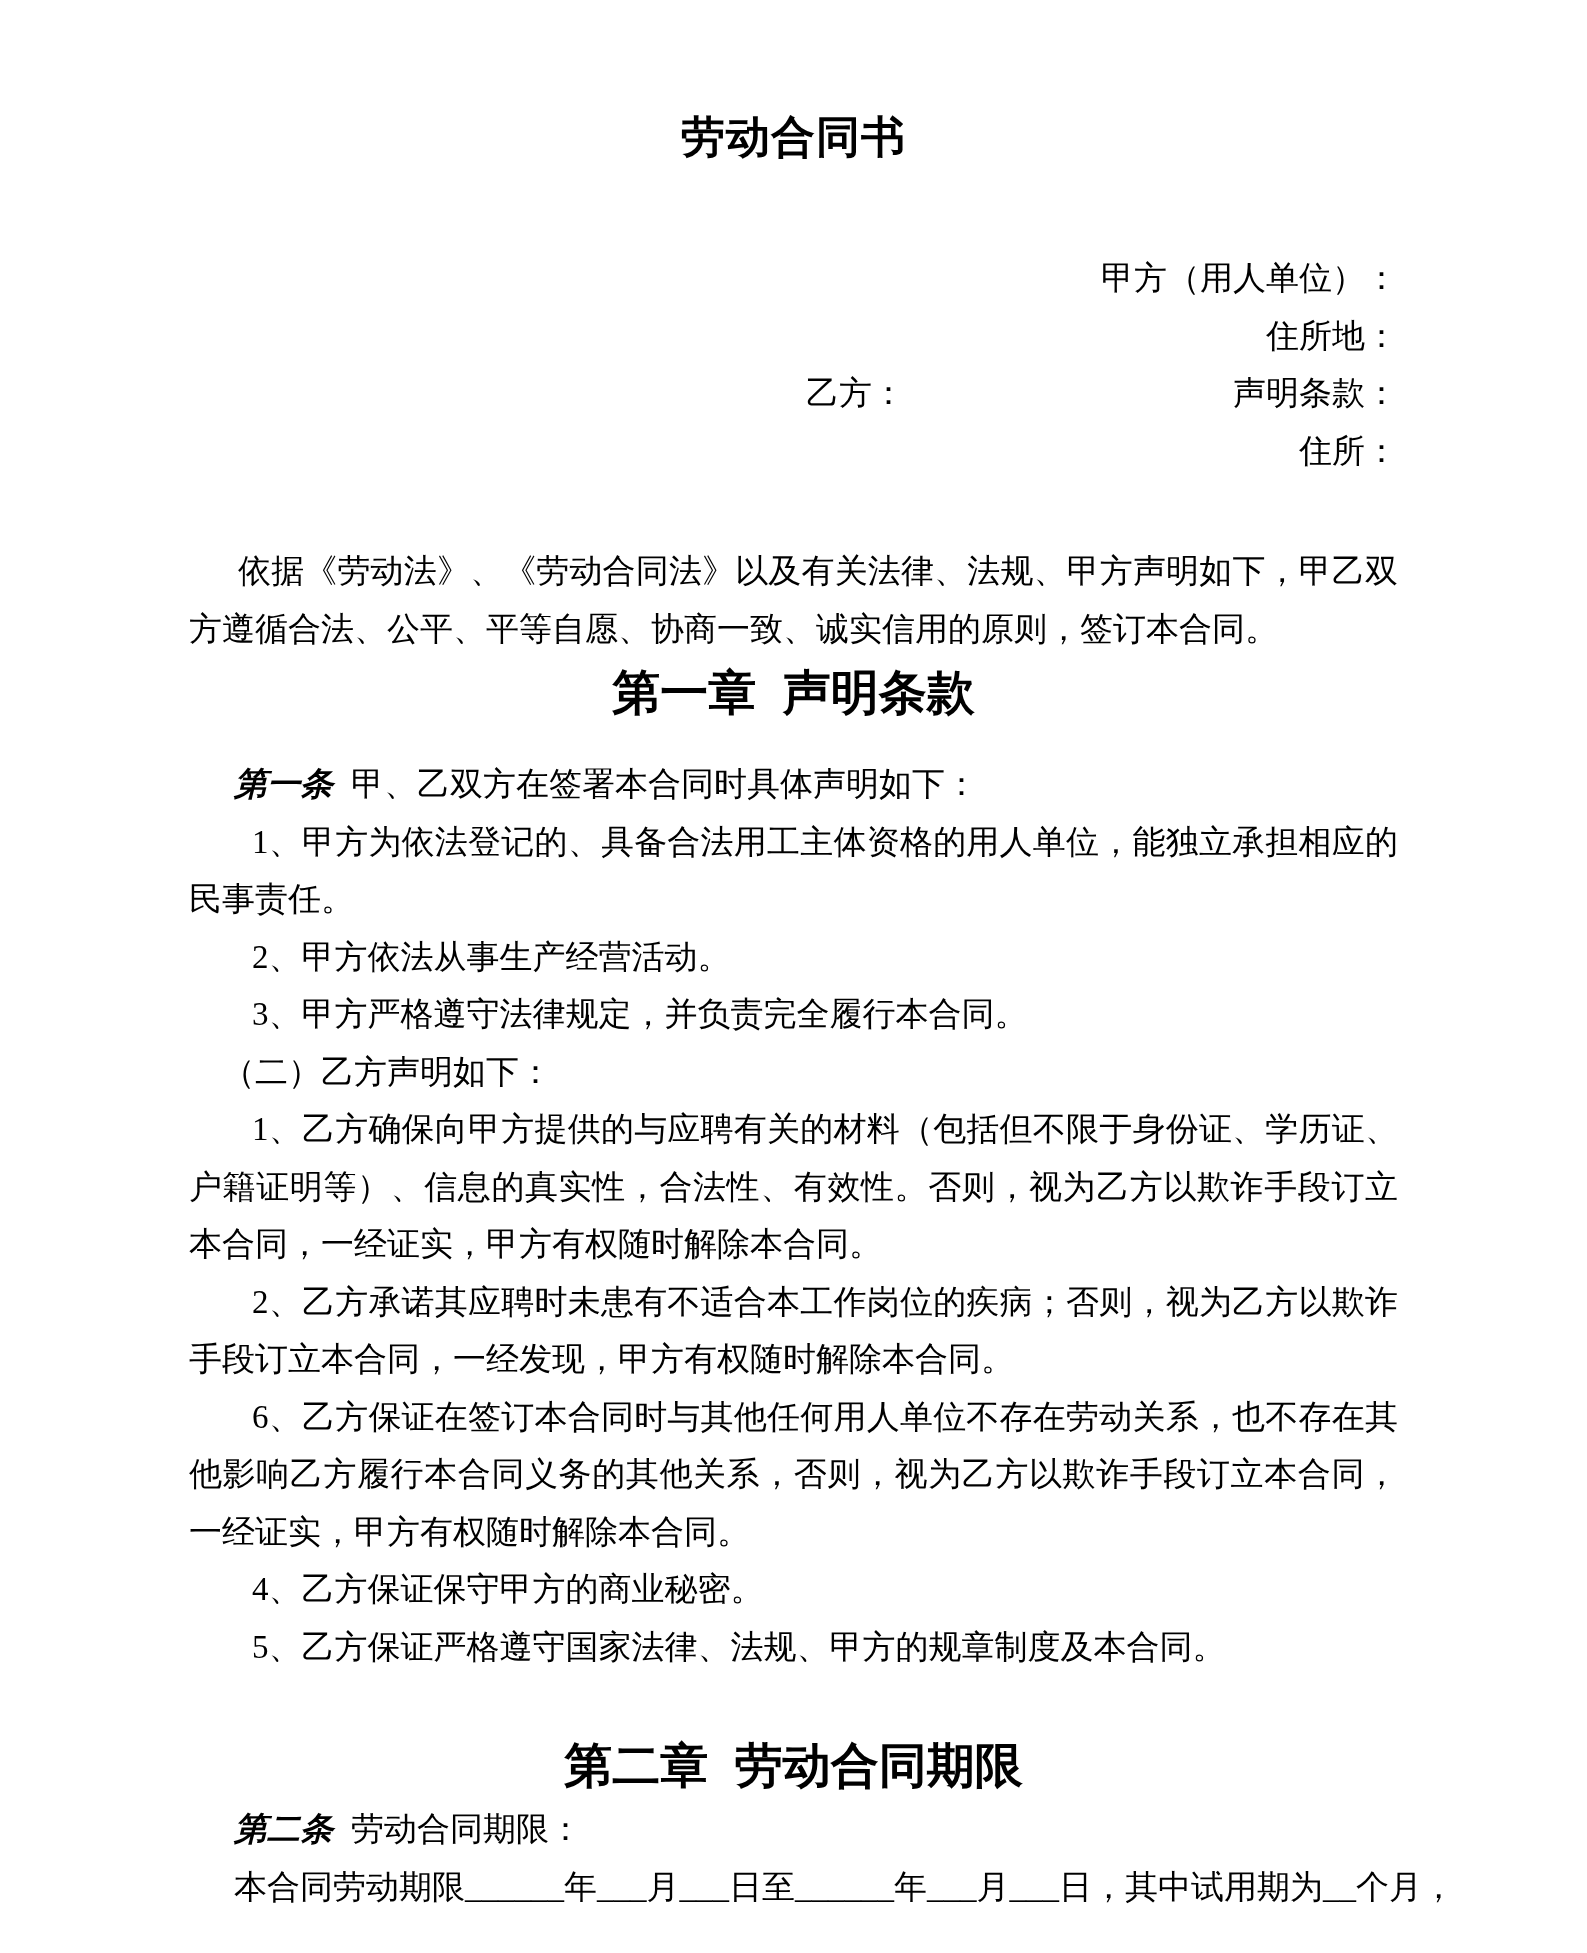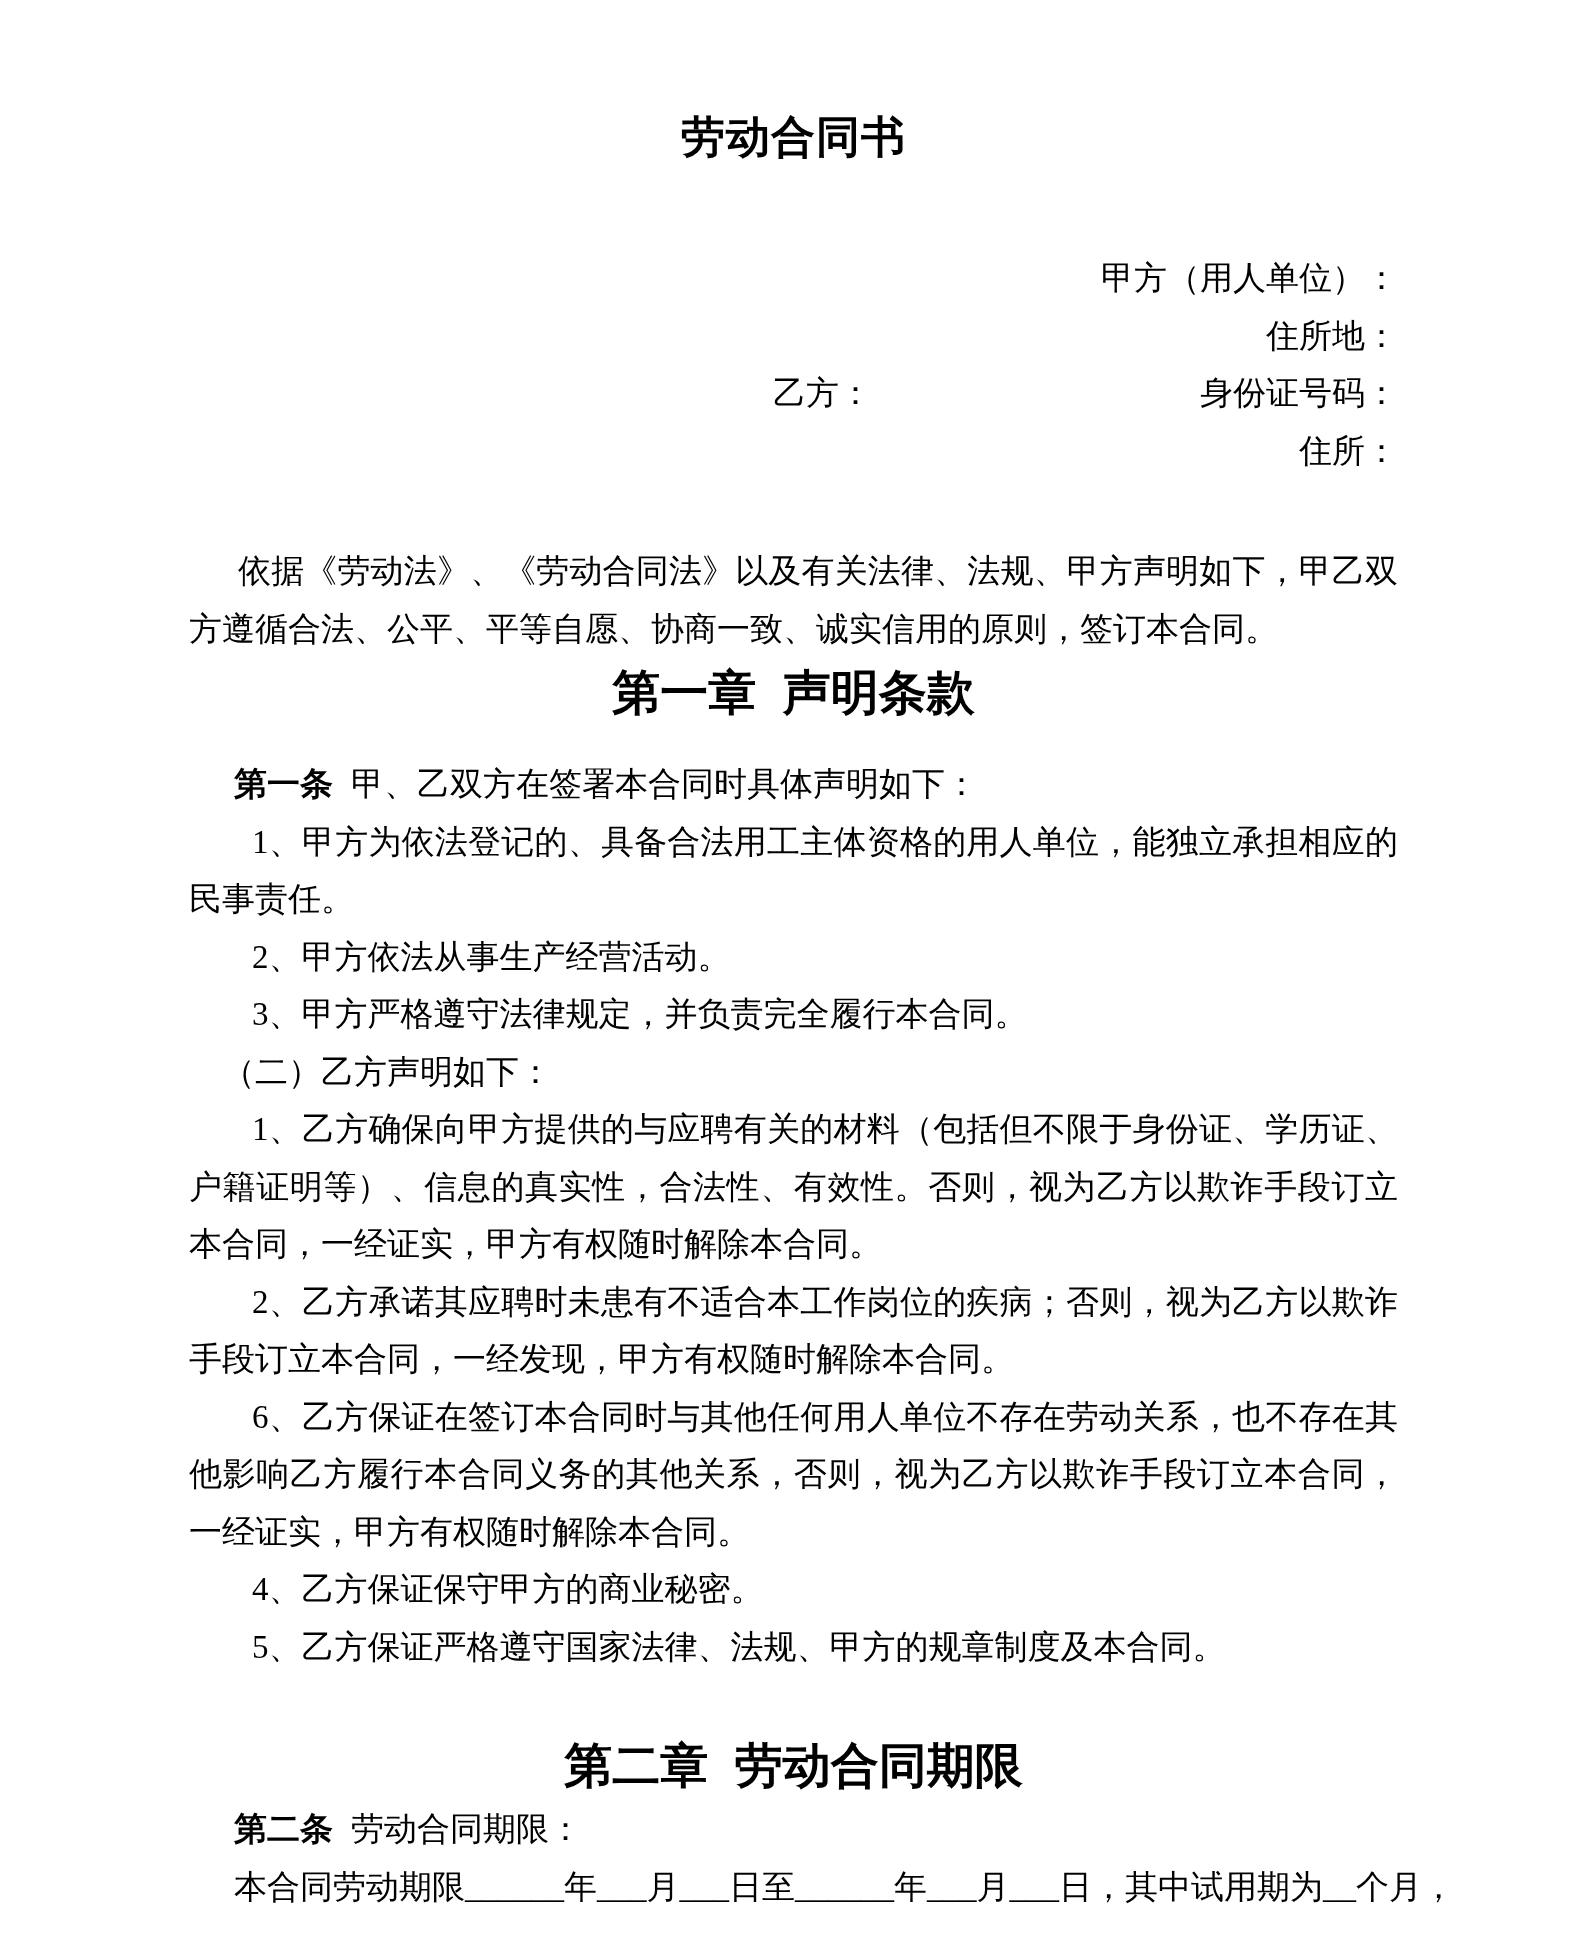--- a/index.html
+++ b/index.html
@@ -55,20 +55,21 @@
     margin-top: 28px;
     text-indent: 45px;
   }
   .article2 {
     margin-top: 0;
     text-indent: 45px;
   }
   .article-label {
     font-weight: 700;
     margin-right: 18px;
+    font-style: italic;
   }
   .item-sub {
     text-indent: 33px;
   }
   .item-num {
     text-indent: 63px;
     text-align: justify;
     text-justify: inter-ideograph;
   }
   .term-line {
@@ -80,21 +81,21 @@
 <body>
 
 <div class="page">
 
   <div class="doc-title">劳动合同书</div>
 
   <div class="header-block">
     <div class="header-line">甲方（用人单位）：</div>
     <div class="header-line">住所地：</div>
     <div class="header-line">
-      <span>乙方：</span><span class="id-label">身份证号码：</span>
+      <span>乙方：</span><span class="id-label">声明条款：</span>
     </div>
     <div class="header-line">住所：</div>
   </div>
 
   <div class="intro">依据《劳动法》、《劳动合同法》以及有关法律、法规、甲方声明如下，甲乙双方遵循合法、公平、平等自愿、协商一致、诚实信用的原则，签订本合同。</div>
 
   <div class="chapter-heading">第一章 声明条款</div>
 
   <div class="article">
     <span class="article-label">第一条</span><span>甲、乙双方在签署本合同时具体声明如下：</span>

